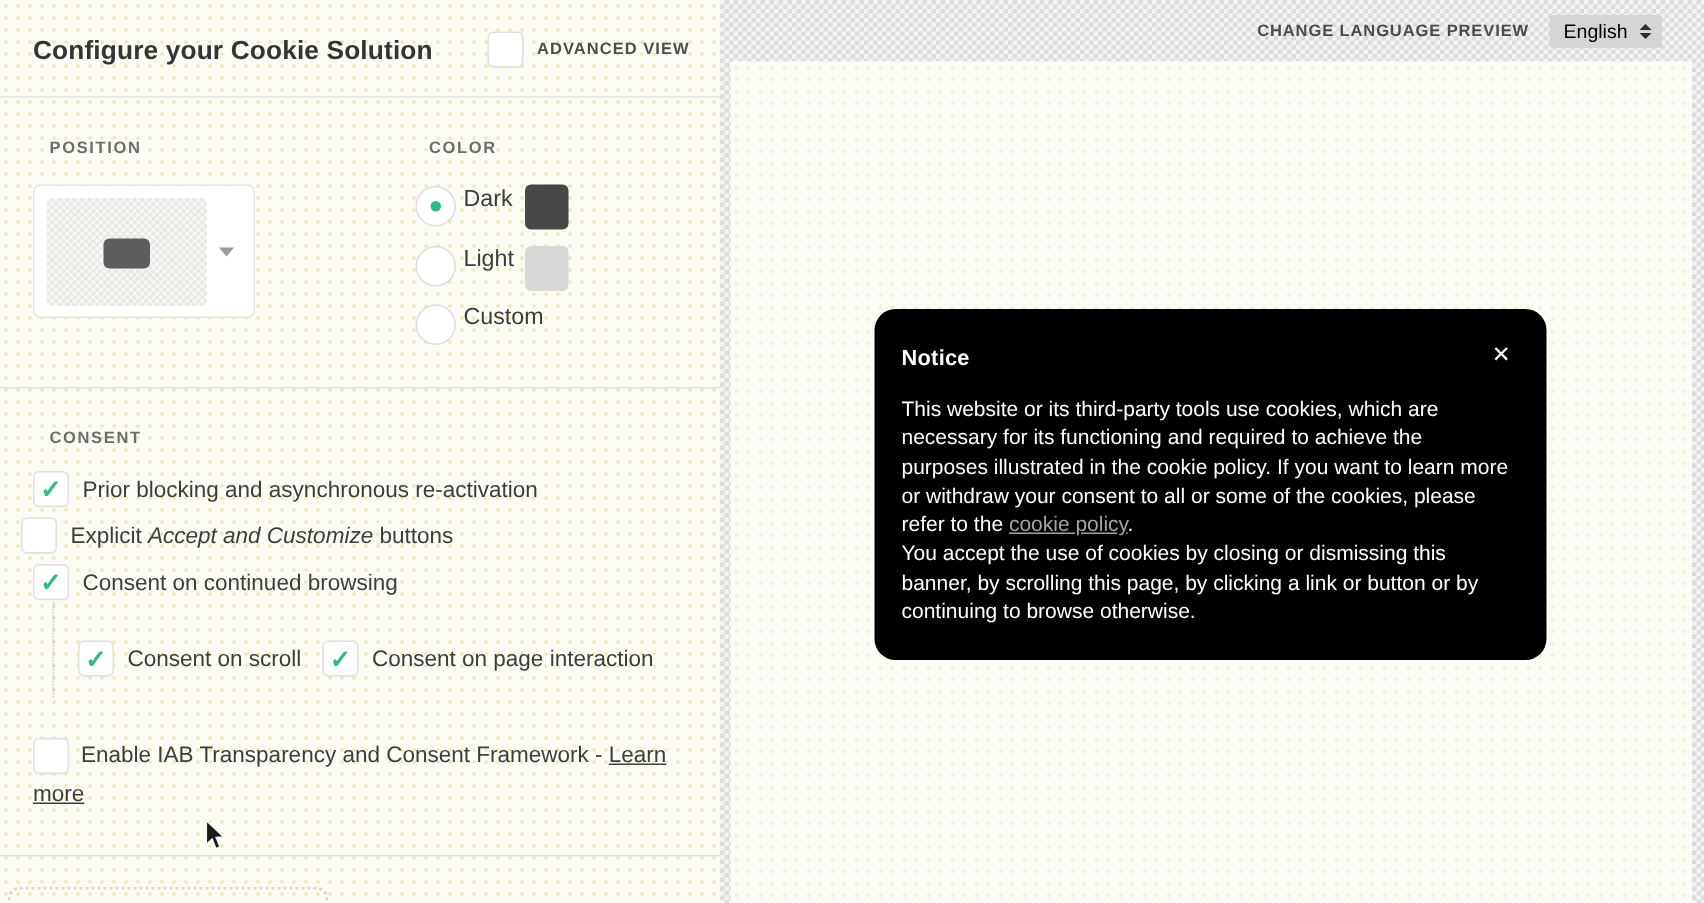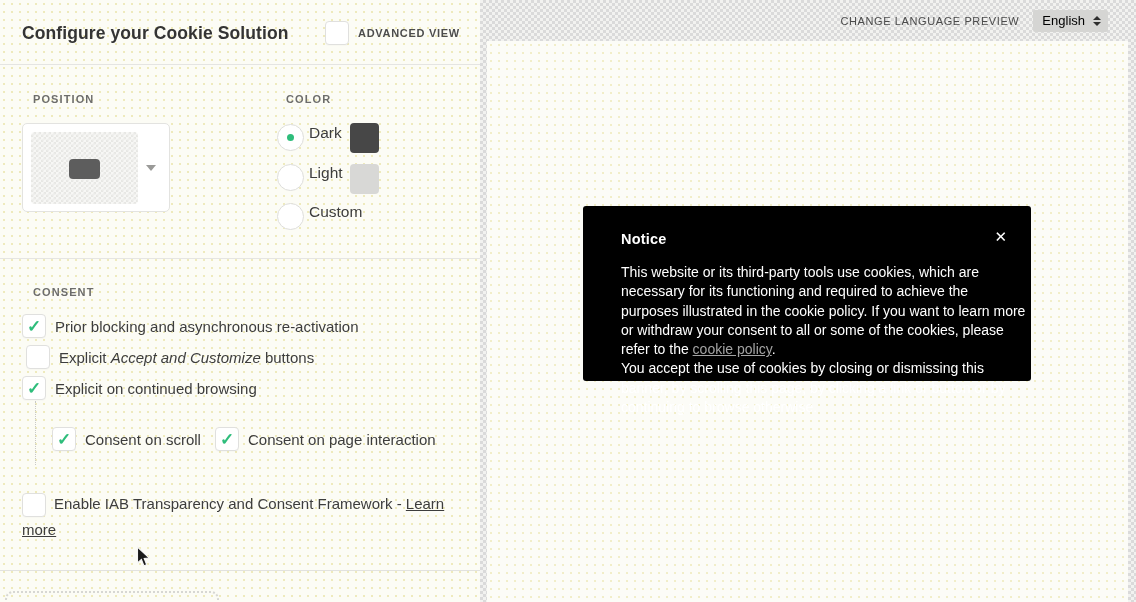--- a/index.html
+++ b/index.html
@@ -79,36 +79,36 @@
   .iab-link { color:#3d3d3d; text-decoration:underline; cursor:pointer; }
 
   .bottom-divider { position:absolute; left:0; top:570px; width:480px; height:1px; background:#e2e2df; }
   .dashed-peek { position:absolute; left:5px; top:591px; width:214px; height:22px;
     border:2px dotted #d7d7d3; border-bottom:none; border-radius:8px 8px 0 0; }
 
   
   .right-panel { position:absolute; left:480px; top:0; width:656px; height:602px; }
   .preview-topbar { position:absolute; left:0; top:0; width:656px; height:41px;
     display:flex; align-items:center; justify-content:flex-end; padding-right:28px; }
-  .lang-label { font-size:11px; font-weight:400; letter-spacing:0.6px; color:#4b4b4b; margin-right:14px; }
+  .lang-label { font-size:11px; font-weight:700; letter-spacing:0.6px; color:#4b4b4b; margin-right:14px; }
   .lang-select { height:22px; min-width:68px; background:#d5d5d3; border-radius:2px;
     display:flex; align-items:center; padding:0 7px 0 9px; cursor:pointer; }
   .lang-value { font-size:13px; color:#000000; margin-right:8px; }
   .updown { display:flex; flex-direction:column; gap:2px; }
   .updown .up { width:0;height:0;border-left:4px solid transparent;border-right:4px solid transparent;border-bottom:4px solid #2e2e2e; }
   .updown .down { width:0;height:0;border-left:4px solid transparent;border-right:4px solid transparent;border-top:4px solid #2e2e2e; }
 
   .preview-page { position:absolute; left:7px; top:41px; width:641px; height:561px;
     background-color:#fcfcf7;
     background-image: radial-gradient(circle, rgba(216,205,95,0.3) 1px, transparent 1.3px);
     background-size:8px 8px; }
 
   
-  .notice-banner { position:absolute; left:96px; top:165px; width:448px; height:175px;
-    background:var(--banner-bg,#000); border-radius:3px; color:#fff; padding:25px 26px 24px 38px; }
+  .notice-banner { position:absolute; left:96px; top:165px; width:448px; height:234px;
+    background:var(--banner-bg,#000); border-radius:14px; color:#fff; padding:25px 26px 24px 18px; }
   .notice-title { font-size:14.5px; font-weight:700; letter-spacing:0.2px; }
   .notice-close { position:absolute; top:23px; right:24px; font-size:15px; color:#fff; cursor:pointer; line-height:1; }
   .notice-body { margin-top:16px; font-size:14px; line-height:19.3px; color:#fff; width:406px; }
   .notice-link { color:#a3a3a3; text-decoration:underline; cursor:pointer; }
 
   
   .cursor { position:absolute; left:136px; top:546px; pointer-events:none; }
 </style>
 </head>
 <body>
@@ -157,32 +157,32 @@
 
     <div class="section-label" style="left:22px; top:286px;">CONSENT</div>
 
     <div class="consent-row" style="left:22px; top:314px;">
       <div class="checkbox checked">
         <span class="check-glyph">✓</span>
       </div>
       <span class="consent-label">Prior blocking and asynchronous re-activation</span>
     </div>
 
-    <div class="consent-row" style="left:26px; top:345px;">
+    <div class="consent-row" style="left:14px; top:345px;">
       <div class="checkbox">
         
       </div>
       <span class="consent-label"><span>Explicit </span><i>Accept and Customize</i><span> buttons</span></span>
     </div>
 
     <div class="consent-row" style="left:22px; top:376px;">
       <div class="checkbox checked">
         <span class="check-glyph">✓</span>
       </div>
-      <span class="consent-label">Explicit on continued browsing</span>
+      <span class="consent-label">Consent on continued browsing</span>
     </div>
 
     <div class="sub-dotted-line"></div>
 
     <div class="consent-row" style="left:52px; top:427px;">
       <div class="checkbox checked">
         <span class="check-glyph">✓</span>
       </div>
       <span class="consent-label">Consent on scroll</span>
     </div>

